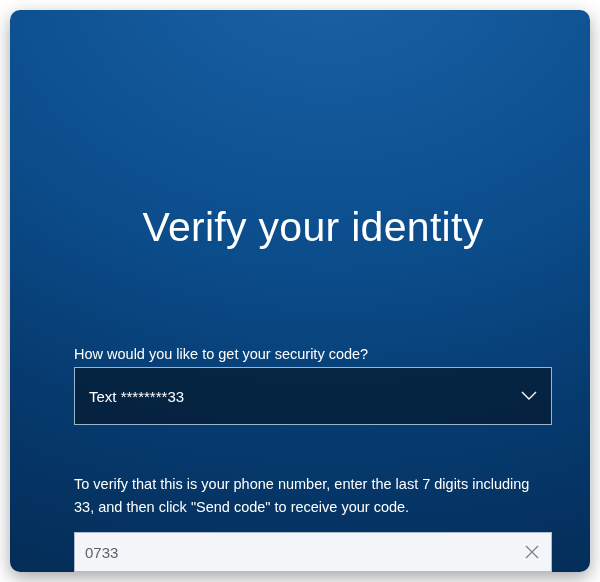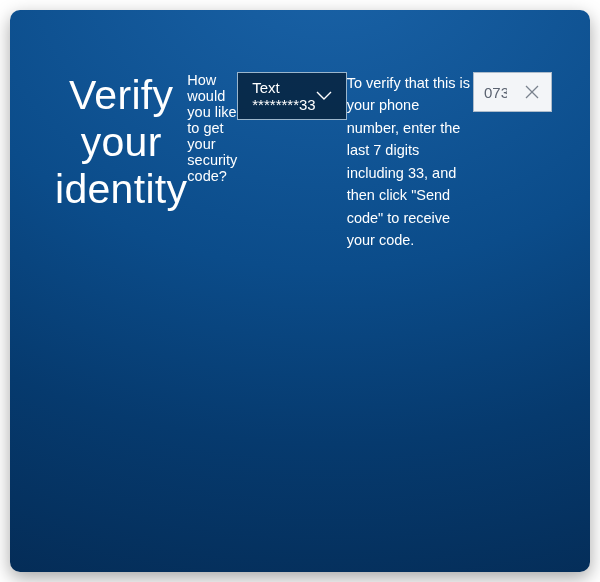--- a/index.html
+++ b/index.html
@@ -15,23 +15,23 @@
       border-radius: 10px;
       box-shadow: 0 6px 18px rgba(0,0,0,0.35);
       background:
         radial-gradient(ellipse 900px 700px at 55% -10%, #1a63a8 0%, #0b4c8a 45%, #063a6e 70%, #042a53 100%);
       color: #fff;
       position: relative;
       overflow: hidden;
       padding: 0;
     }
     .content {
-      padding: 62px 38px 0 45px;
+      padding: 62px 38px 0 64px;
       display: flex;
-      flex-direction: row;
+      flex-direction: column;
       height: 100%;
       justify-content: flex-end;
     }
     .title {
       font-weight: 200;
       font-size: 41px;
       letter-spacing: 0.3px;
       text-align: center;
       color: #ffffff;
       width: 100%;
@@ -39,29 +39,29 @@
       margin-bottom: 95px;
     }
     .label {
       font-size: 14.5px;
       font-weight: 400;
       color: #ffffff;
       margin-bottom: 5px;
     }
     .select {
       width: 100%;
-      height: 48px;
+      height: 58px;
       border: 1.5px solid #9bb6cc;
       background: rgba(6, 28, 50, 0.75);
       display: flex;
       align-items: center;
       justify-content: space-between;
       padding: 0 14px 0 14px;
       cursor: pointer;
-      margin-bottom: 34px;
+      margin-bottom: 48px;
     }
     .select-text {
       font-size: 15px;
       color: #ffffff;
       font-weight: 400;
     }
     .chevron-down {
       width: 16px; height: 10px;
       display: block;
     }

